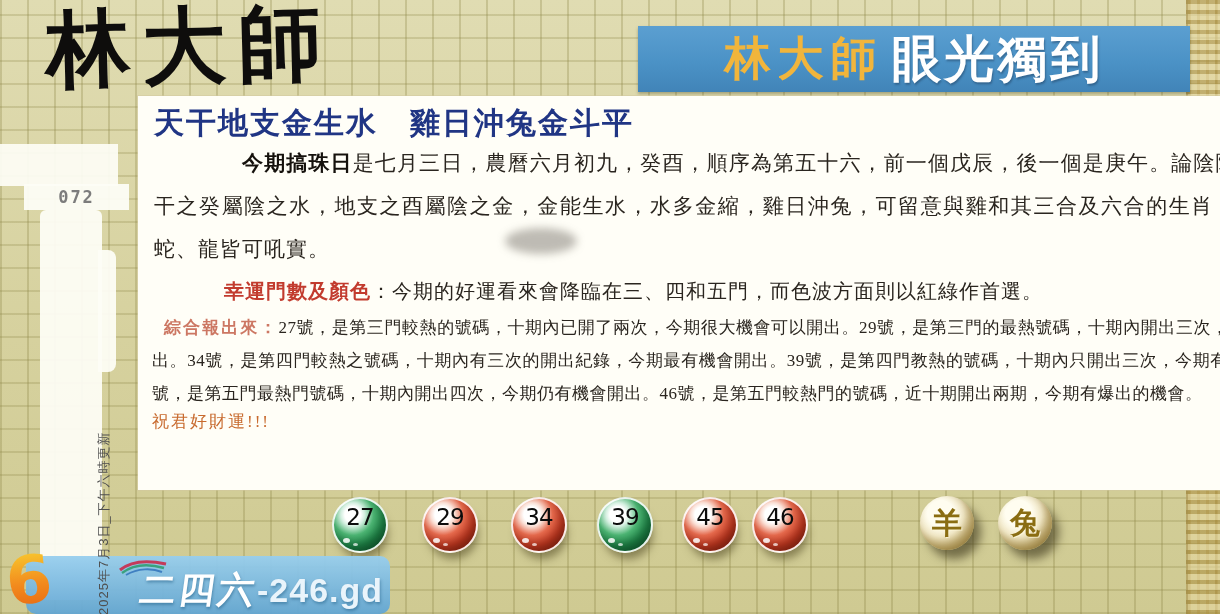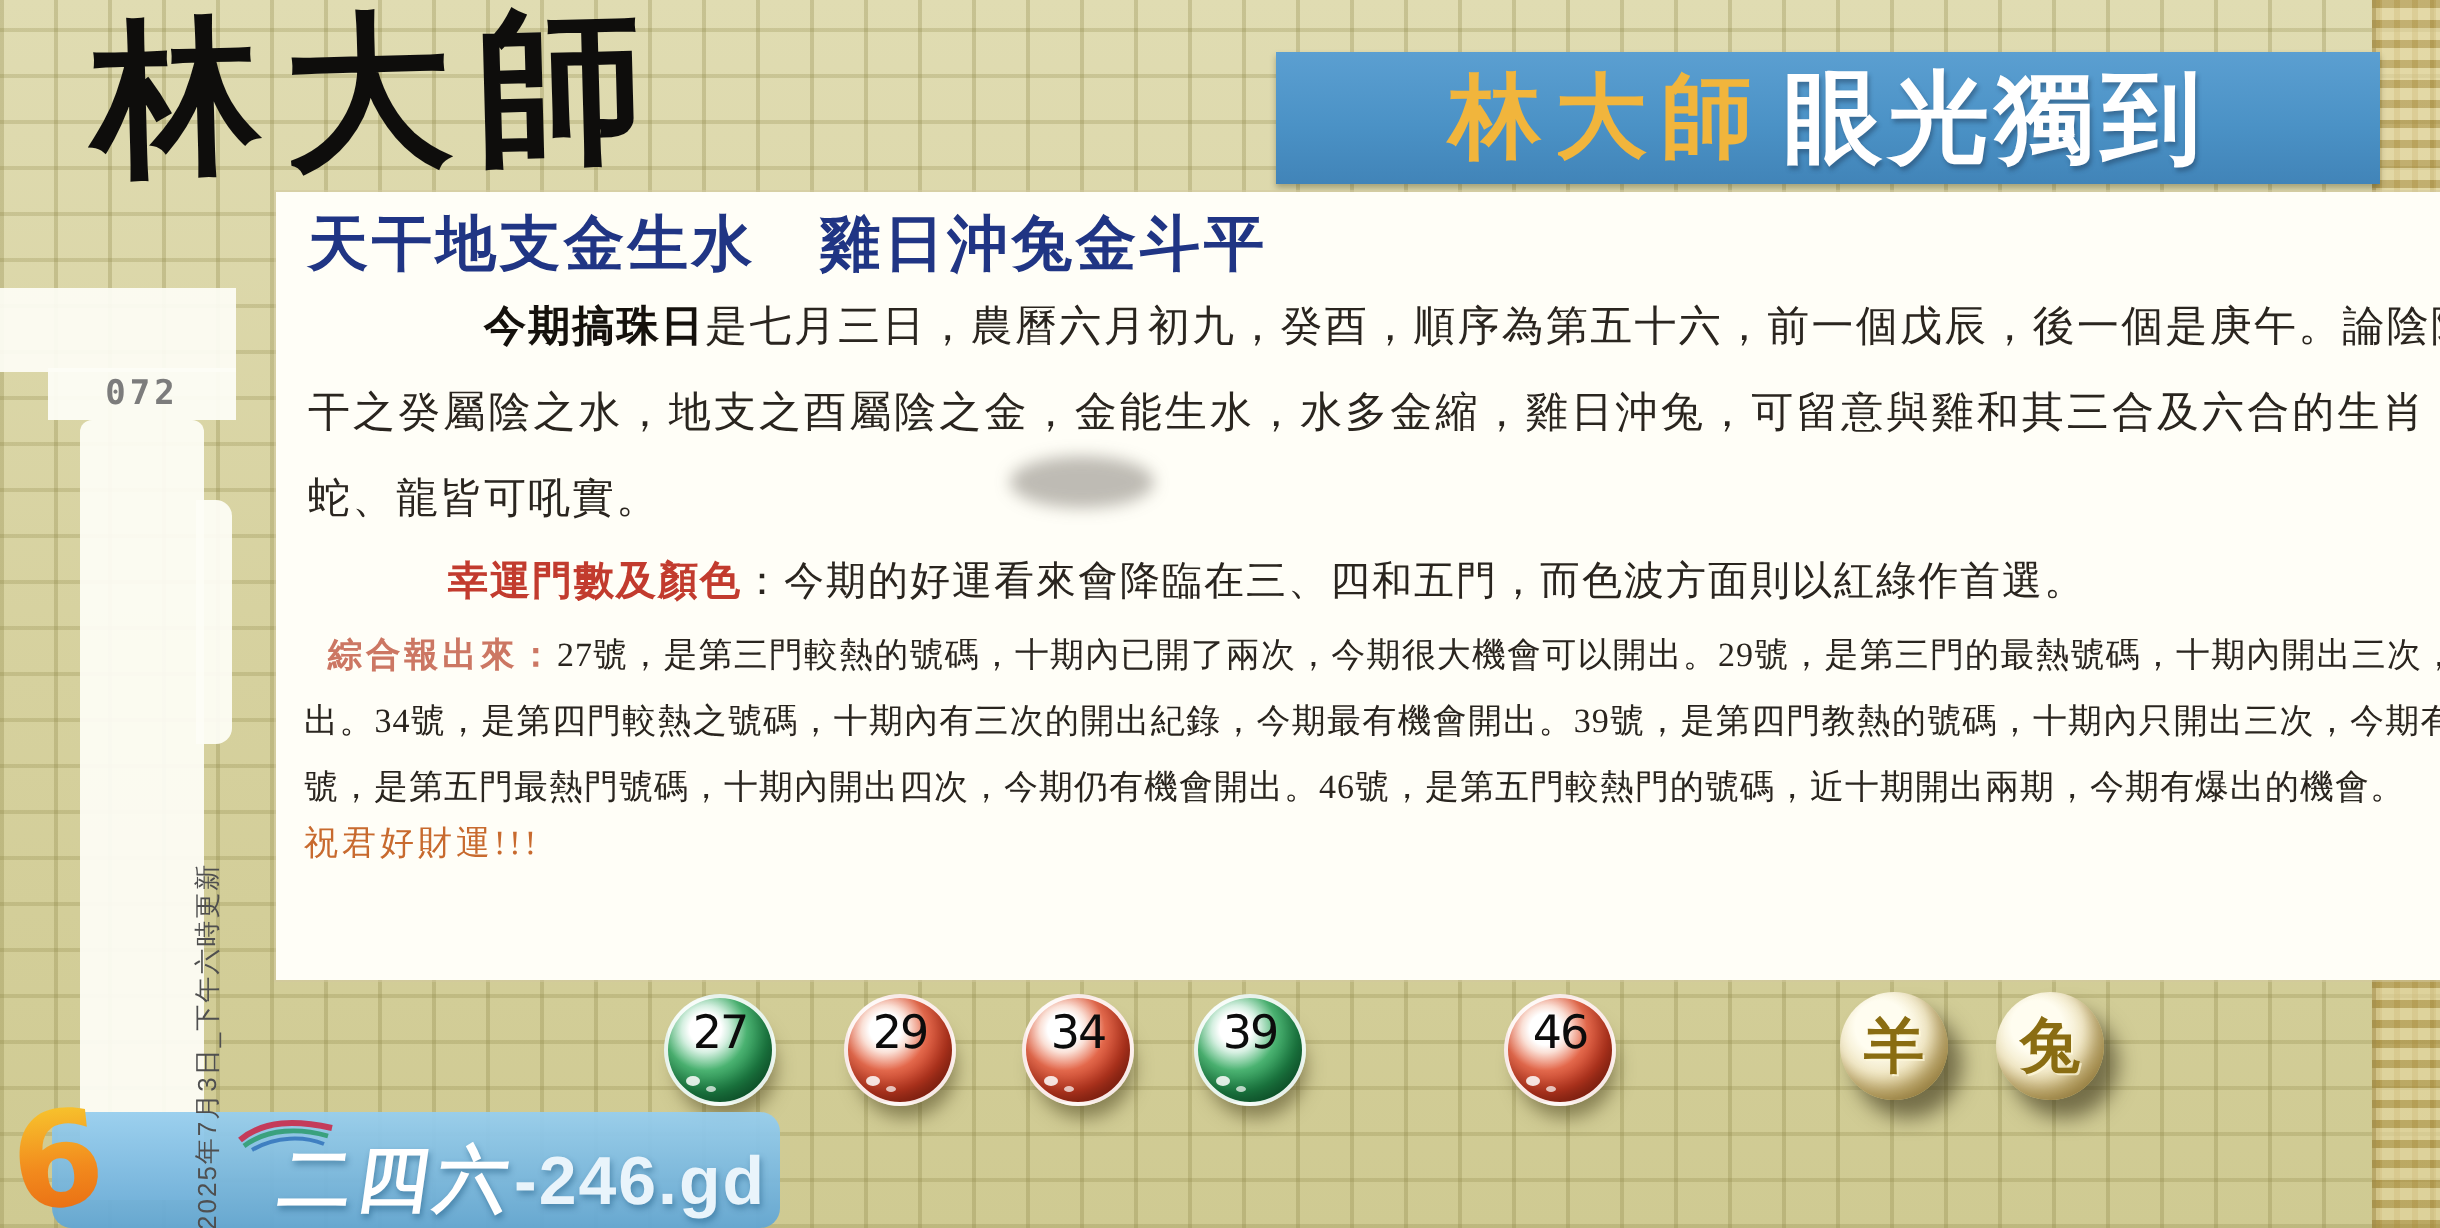--- a/index.html
+++ b/index.html
@@ -12,21 +12,21 @@
       linear-gradient(180deg,#e0dcb2 0%,#d6d19e 55%,#cfca92 100%);
   }
   
   .right-strip{position:absolute;left:1186px;top:0;width:34px;height:614px;
     background-image:
       repeating-linear-gradient(0deg, rgba(170,140,60,.55) 0 4px, rgba(230,215,160,.6) 4px 10px),
       repeating-linear-gradient(90deg, rgba(170,140,60,.35) 0 3px, rgba(0,0,0,0) 3px 9px);
     border-left:2px solid rgba(150,125,55,.5);}
   
   .deco-h{position:absolute;left:0;top:144px;width:118px;height:42px;background:rgba(253,253,245,.93);}
-  .issue-tab{position:absolute;left:24px;top:184px;width:94px;height:26px;background:rgba(253,253,245,.95);
+  .issue-tab{position:absolute;left:24px;top:184px;width:105px;height:26px;background:rgba(253,253,245,.95);
     color:#7c7c7c;font-size:17px;font-weight:bold;letter-spacing:2px;line-height:26px;text-align:center;
     font-family:"DejaVu Sans Mono",monospace;}
   .deco-v{position:absolute;left:40px;top:210px;width:62px;height:390px;background:rgba(253,253,245,.94);border-radius:6px;}
   .deco-hook{position:absolute;left:98px;top:250px;width:18px;height:122px;background:rgba(253,253,245,.94);border-radius:0 8px 8px 0;}
   
   .calligraphy{position:absolute;left:46px;top:-6px;font-family:"DejaVu Serif","Liberation Serif",serif;
     font-size:84px;line-height:104px;font-weight:bold;color:#0e0d0c;letter-spacing:12px;transform:rotate(-1.5deg);}
   
   .banner{position:absolute;left:638px;top:26px;width:552px;height:66px;
     background:linear-gradient(180deg,#5b9fd1 0%,#4b92c6 55%,#4184b8 100%);
@@ -124,20 +124,23 @@
   </div>
   <div class="ball ball--red" style="left:422px;top:497px;">
     <span class="ball-num">29</span>
   </div>
   <div class="ball ball--red" style="left:511px;top:497px;">
     <span class="ball-num">34</span>
   </div>
   <div class="ball ball--green" style="left:597px;top:497px;">
     <span class="ball-num">39</span>
   </div>
+  <div class="ball ball--red" style="left:682px;top:497px;">
+    <span class="ball-num">45</span>
+  </div>
   <div class="ball ball--red" style="left:752px;top:497px;">
     <span class="ball-num">46</span>
   </div>
 
   <div class="gold-ball" style="left:920px;top:496px;">
     <span>羊</span>
   </div>
   <div class="gold-ball" style="left:998px;top:496px;">
     <span>兔</span>
   </div>

